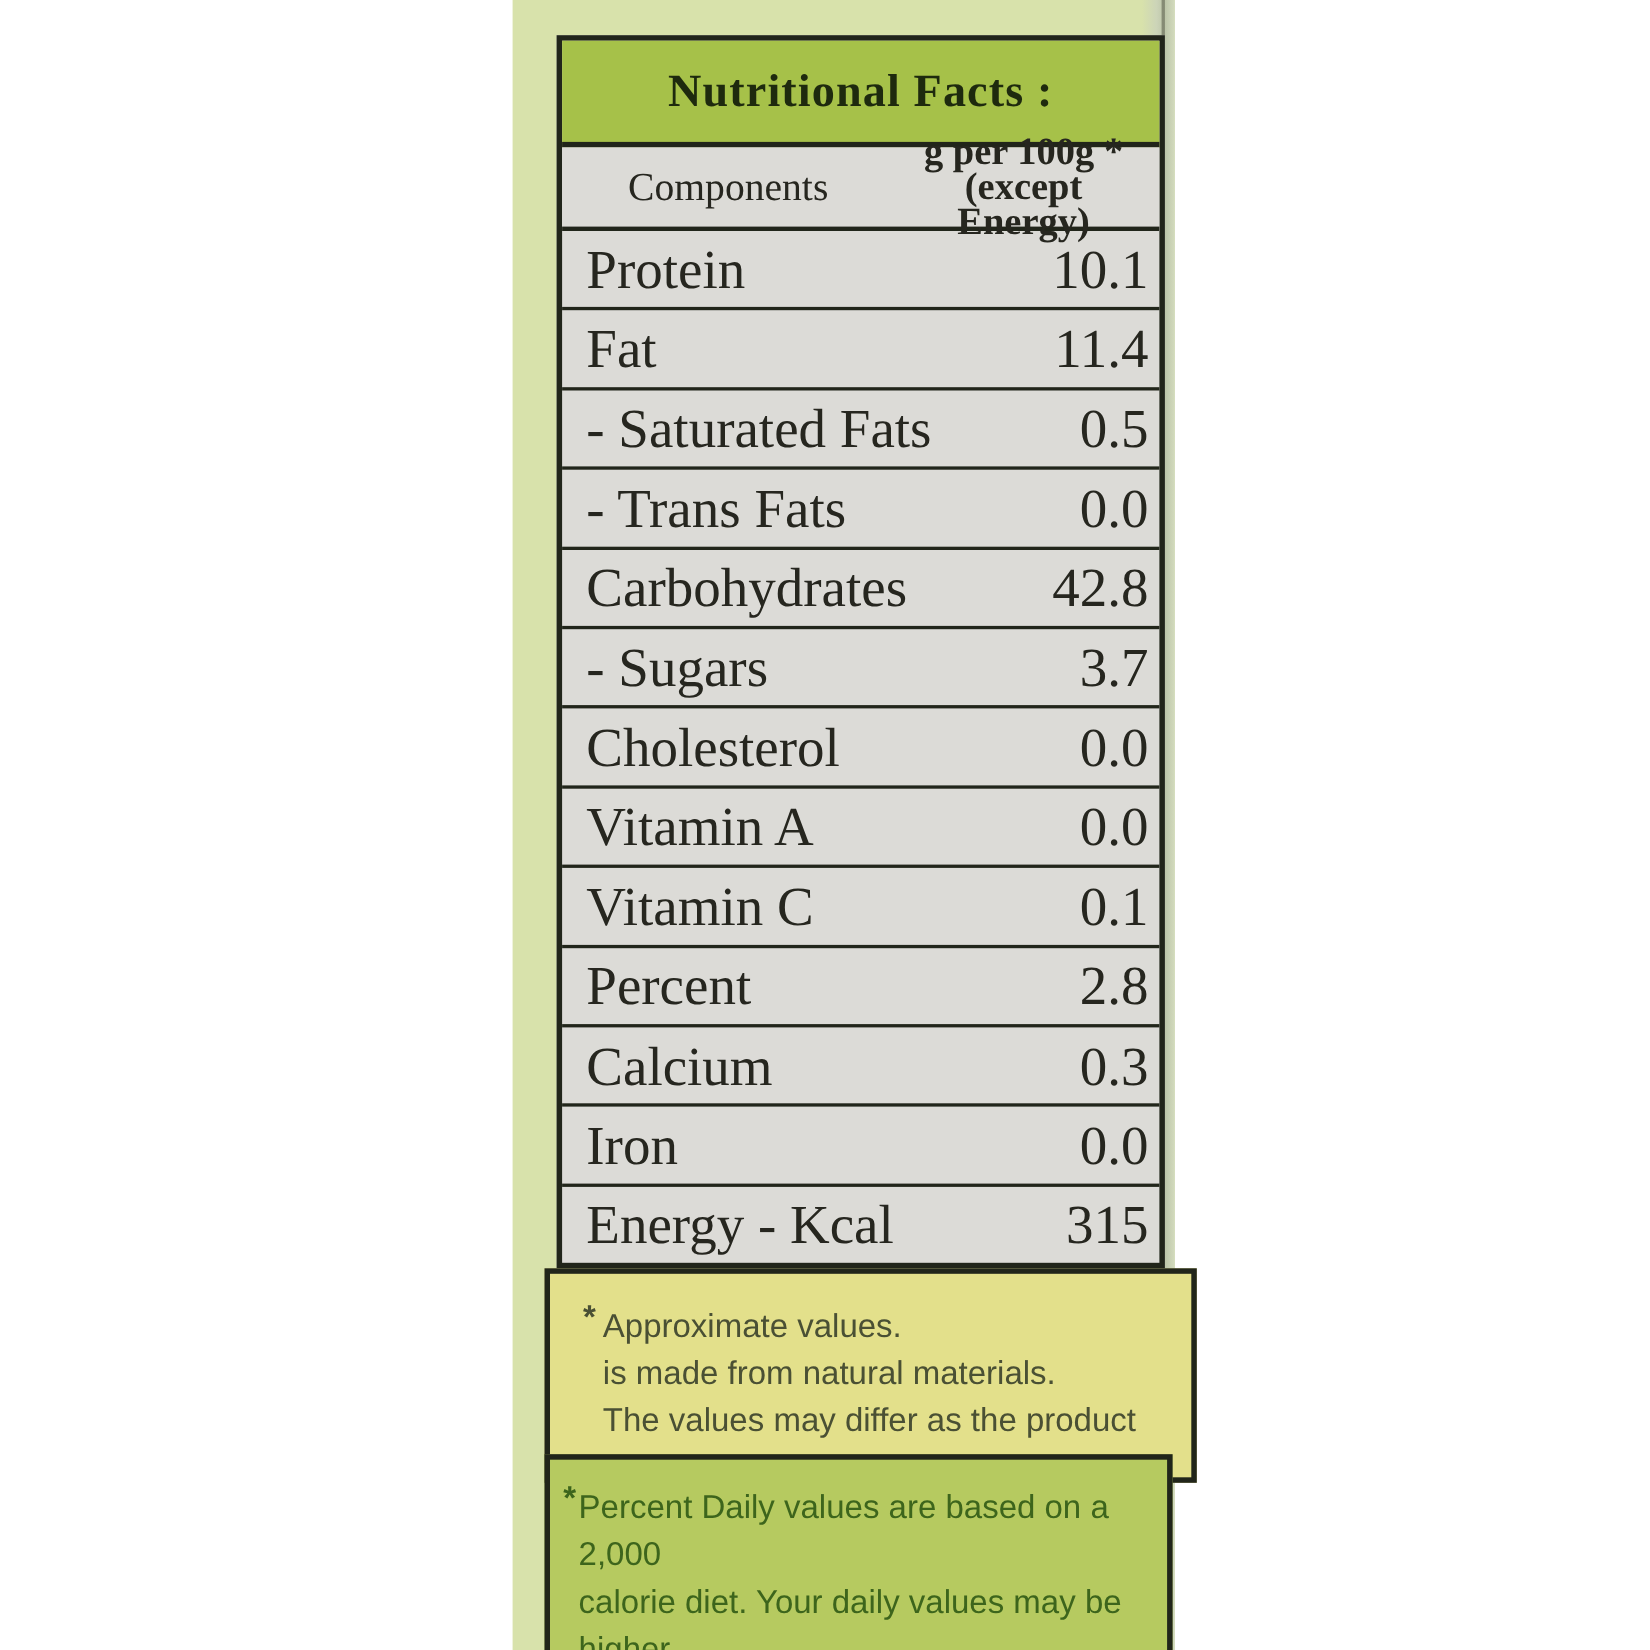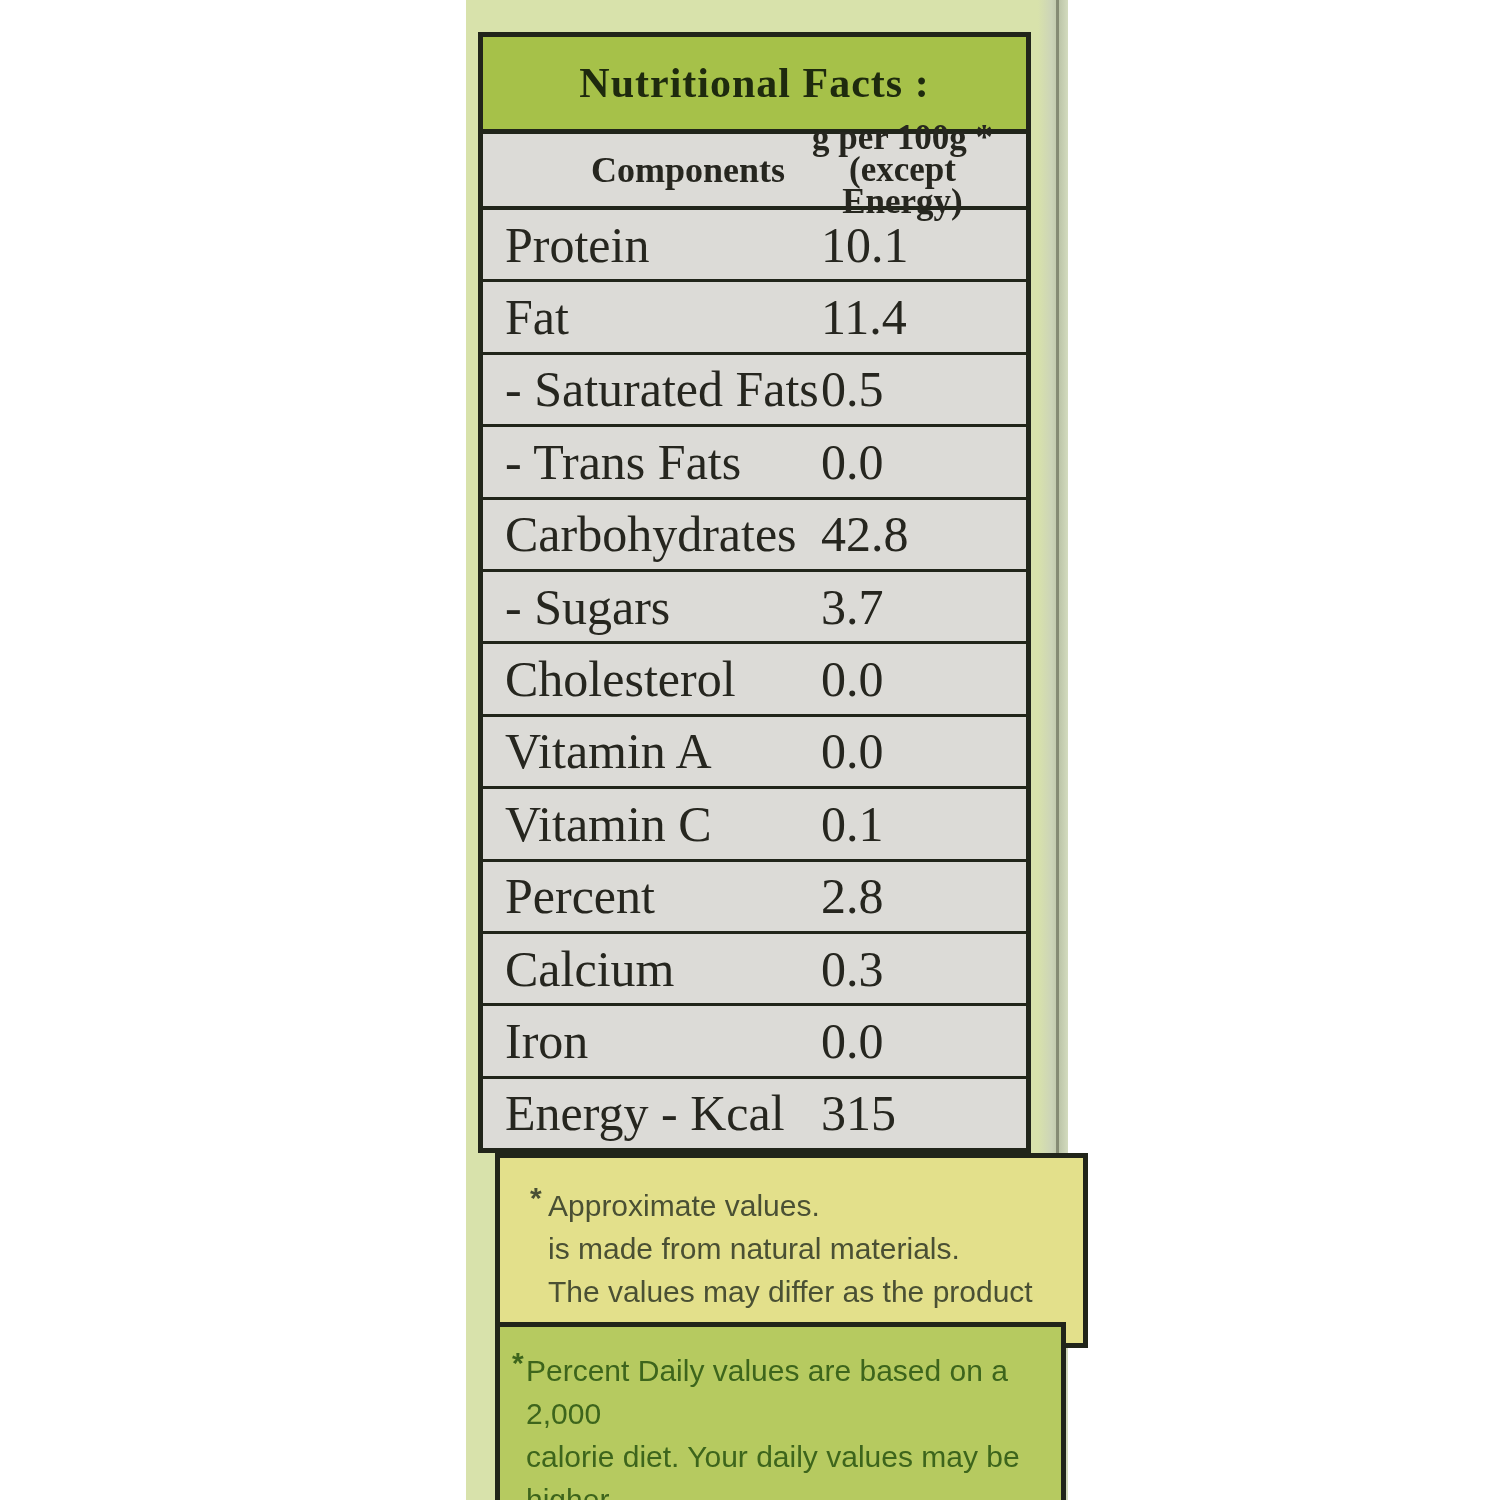--- a/index.html
+++ b/index.html
@@ -14,48 +14,48 @@
   }
   .edge-strip{
     position:absolute;left:572px;top:0;width:30px;height:1500px;
     background:linear-gradient(90deg, rgba(200,208,180,0) 0%, #ccd4b8 45%, #bcc5a8 70%, #d3dbbe 100%);
   }
   .edge-line{
     position:absolute;left:590px;top:0;width:3px;height:1500px;
     background:rgba(62,64,48,0.45);
   }
   .panel{
-    position:absolute;left:12px;top:32px;width:543px;
+    position:absolute;left:40px;top:32px;width:543px;
     border:5px solid var(--border,#21251a);
     background:var(--row-bg,#dcdbd7);
   }
   .title-row{
     height:92px;line-height:92px;text-align:center;
     background:var(--title-bg,#a6c149);
     border-bottom:5px solid var(--border,#21251a);
     font-weight:bold;font-size:42px;color:var(--title-text,#1e2a0e);
     letter-spacing:1px;
   }
   .header-row{
     height:72px;display:flex;align-items:center;
     background:var(--row-bg,#dcdbd7);
     border-bottom:4px solid var(--border,#21251a);
     color:var(--table-text,#26261f);
   }
-  .header-row .col1{flex:1;text-align:right;font-weight:bold;font-size:36px;}
+  .header-row .col1{flex:1;text-align:center;font-weight:normal;font-size:36px;}
   .header-row .col2{width:235px;text-align:center;font-weight:bold;font-size:35px;line-height:32px;padding-right:6px;}
   .rows{height:938px;display:flex;flex-direction:column;}
   .row{
     flex:1;display:flex;align-items:center;
     border-top:3px solid var(--border,#21251a);
     color:var(--table-text,#26261f);font-size:50px;
   }
   .row:first-child{border-top:none;}
   .row .cname{flex:1;padding-left:22px;white-space:nowrap;}
-  .row .cval{width:195px;text-align:left;padding-right:10px;}
+  .row .cval{width:195px;text-align:right;padding-right:10px;}
   .note{
     position:absolute;left:29px;width:543px;
     border:5px solid var(--border,#21251a);
     font-family:"Liberation Sans", sans-serif;
     font-size:30px;line-height:43px;
   }
   .note .first{display:flex;}
   .note .star{font-weight:bold;transform:translateY(-8px);width:18px;flex:none;}
   .note.approx{
     top:1153px;height:159px;padding:26px 10px 0 30px;

